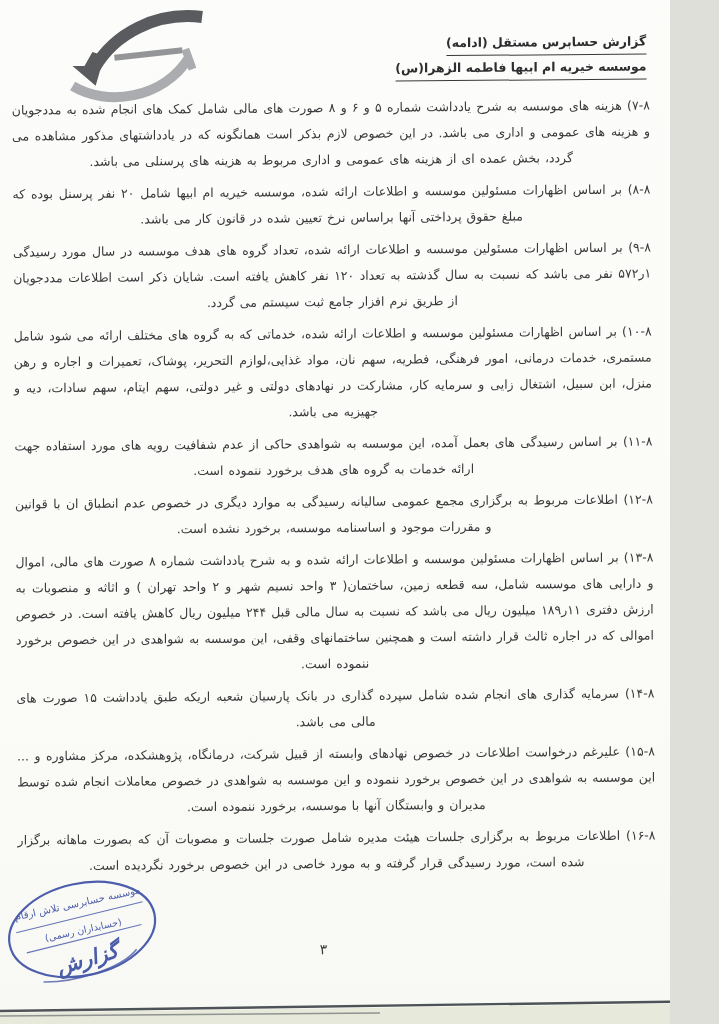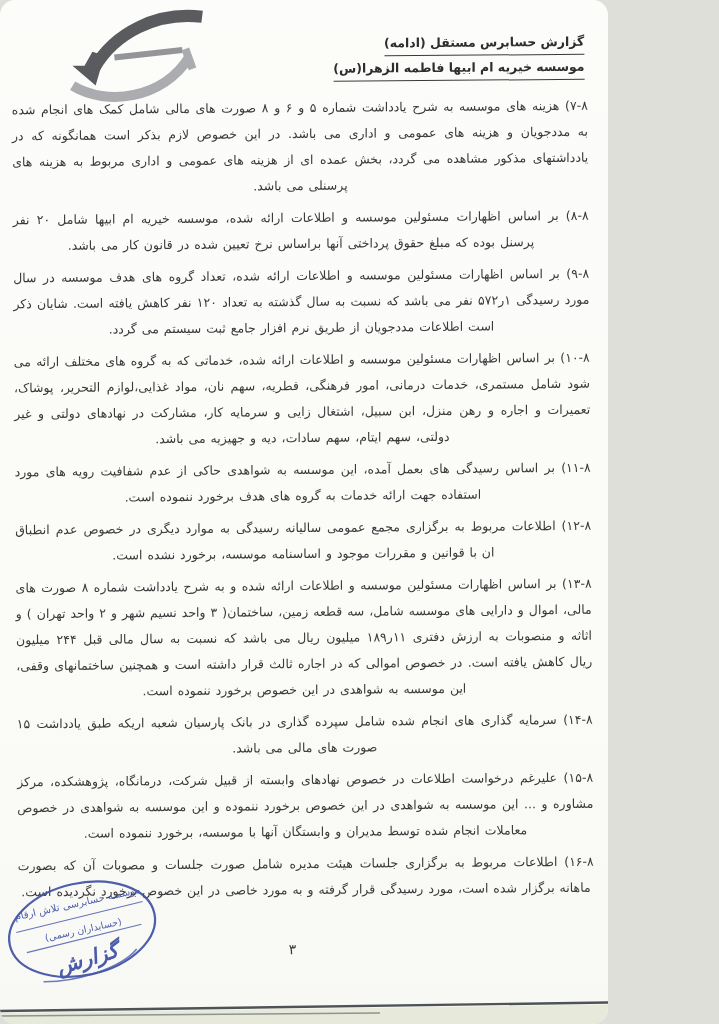--- a/index.html
+++ b/index.html
@@ -3,24 +3,23 @@
 <meta charset="utf-8">
 <style>
   html,body{margin:0;padding:0;}
   body{
     width:719px;height:1024px;
     background:#dedfd9;
     font-family:"DejaVu Sans", sans-serif;
     overflow:hidden;
   }
   .page{
-    position:relative;width:608px;height:1024px;
+    position:relative;width:670px;height:1024px;
     background:linear-gradient(180deg,#fcfcfa 0%,#fbfbf8 60%,#f8f8f4 100%);
     overflow:hidden;
-    border-radius:15px;
   }
   .content{
     position:absolute;inset:0;
     transform:rotate(-0.45deg);
     transform-origin:50% 50%;
   }
   .logo{position:absolute;top:4px;left:46px;width:176px;height:104px;}
   .header{
     position:absolute;top:32px;right:20px;
     direction:rtl;text-align:right;

